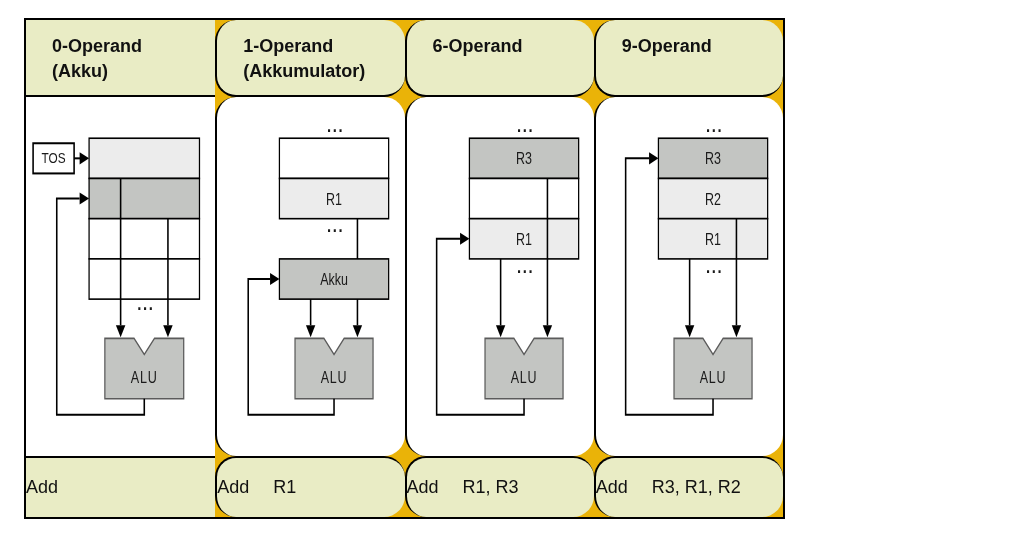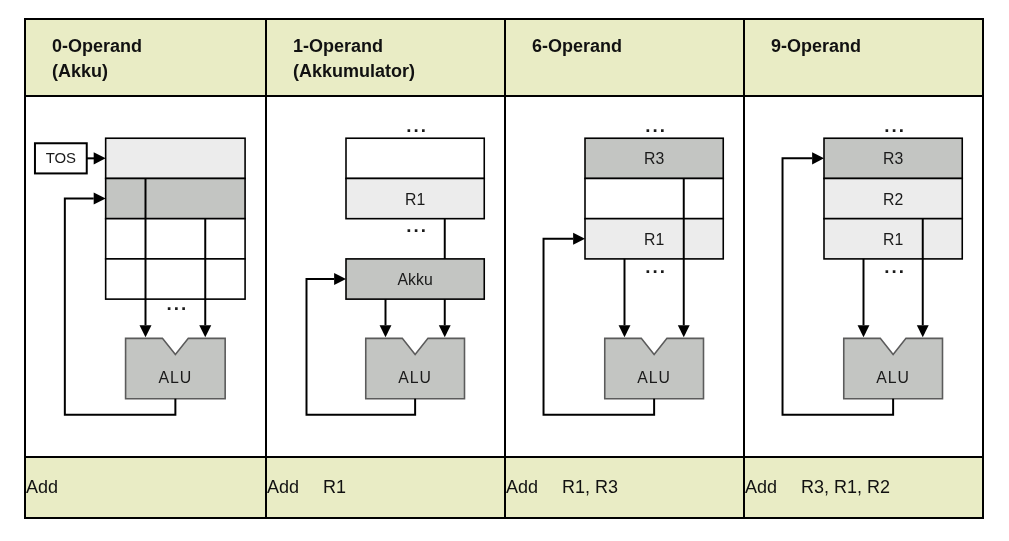--- a/index.html
+++ b/index.html
@@ -1,27 +1,27 @@
 <!DOCTYPE html>
 <html style="--band-bg: #e9ecc5;"><head>
 <meta charset="utf-8">
 <style>
   :root { --band-bg: #e9ecc5; }
   * { box-sizing: border-box; margin: 0; padding: 0; }
   html,body { width:1009px; height:541px; background:#fff;
               font-family:"Liberation Sans", sans-serif; }
   .canvas { position:relative; width:1009px; height:541px; background:#fff; overflow:hidden; }
   .isa-table {
-    position:absolute; left:24px; top:18px; width:960px; height:501px;
+    position:absolute; left:24px; top:18px; width:761px; height:501px;
     border:2px solid #000; background:#eab308;
     display:grid; grid-template-columns:repeat(4,1fr);
     grid-template-rows:77px 1fr 61px;
   }
   .cell { position:relative; }
-  .bl { border-left:2px solid #000; }
+  .bl { border-left:2px solid #000;border-radius:21px; }
   .hdr {
     background:var(--band-bg); border-bottom:2px solid #000;
     padding:14px 0 0 26px; font-size:18px; font-weight:bold;
     line-height:25px; color:#111;
   }
   .bodyc { background:#fff; }
   .bodyc svg { display:block; width:100%; height:100%; }
   .ftr {
     background:var(--band-bg); border-top:2px solid #000;
     display:flex; align-items:center; gap:24px;

